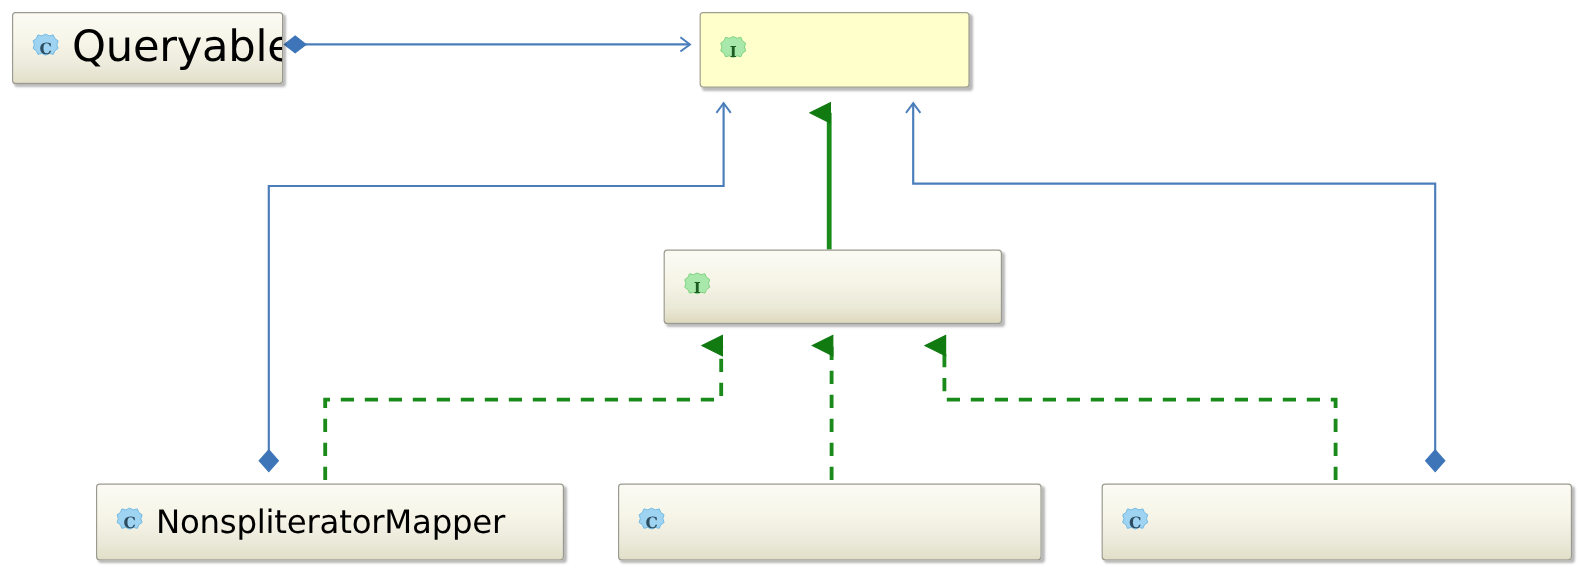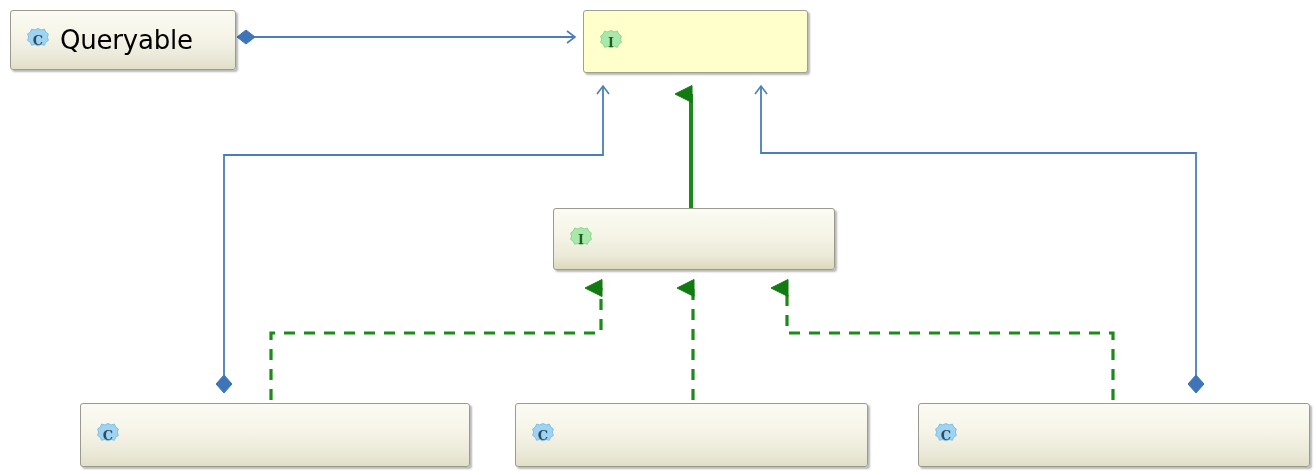--- a/index.html
+++ b/index.html
@@ -30,21 +30,21 @@
     background:linear-gradient(to bottom,#fbfbf4 0%,#f6f5e8 40%,#eceadb 75%,#e2dfc8 100%);
   }
   .node.iface-yellow{
     background:#ffffcc;
     border-color:#a0a090;
   }
   .node.iface-beige{
     background:linear-gradient(to bottom,#fbfbf4 0%,#f5f4e6 45%,#eae8d6 80%,#ddd9bd 100%);
   }
   .node-label{
-    font-size:26px;
+    font-size:36px;
     color:#000000;
     letter-spacing:-0.2px;
     line-height:1;
   }
 
   
   .icon{
     width:26px;height:26px;
     margin-right:9px;
     flex:0 0 auto;
@@ -140,20 +140,21 @@
     </span>
   </div>
 
   <div class="node klass" id="n-mapper">
     <span class="icon">
       <svg viewBox="0 0 26 26" xmlns="http://www.w3.org/2000/svg">
         <path d="M13 1.5 l3.2 1.4 3.2 -0.8 1.3 3.0 2.7 1.9 -1.0 3.2 1.0 3.2 -2.7 1.9 -1.3 3.0 -3.2 -0.8 -3.2 1.4 -3.2 -1.4 -3.2 0.8 -1.3 -3.0 -2.7 -1.9 1.0 -3.2 -1.0 -3.2 2.7 -1.9 1.3 -3.0 3.2 0.8 Z" fill="#9fd3f2" stroke="#6fb8e2" stroke-width="0.8"></path>
         <text x="13" y="18.2" font-family="DejaVu Serif, serif" font-size="13" font-weight="bold" fill="#2d4d61" text-anchor="middle">C</text>
       </svg>
     </span>
+    <span class="node-label">NonspliteratorMapper</span>
   </div>
 
   <div class="node klass" id="n-filter">
     <span class="icon">
       <svg viewBox="0 0 26 26" xmlns="http://www.w3.org/2000/svg">
         <path d="M13 1.5 l3.2 1.4 3.2 -0.8 1.3 3.0 2.7 1.9 -1.0 3.2 1.0 3.2 -2.7 1.9 -1.3 3.0 -3.2 -0.8 -3.2 1.4 -3.2 -1.4 -3.2 0.8 -1.3 -3.0 -2.7 -1.9 1.0 -3.2 -1.0 -3.2 2.7 -1.9 1.3 -3.0 3.2 0.8 Z" fill="#9fd3f2" stroke="#6fb8e2" stroke-width="0.8"></path>
         <text x="13" y="18.2" font-family="DejaVu Serif, serif" font-size="13" font-weight="bold" fill="#2d4d61" text-anchor="middle">C</text>
       </svg>
     </span>
   </div>

